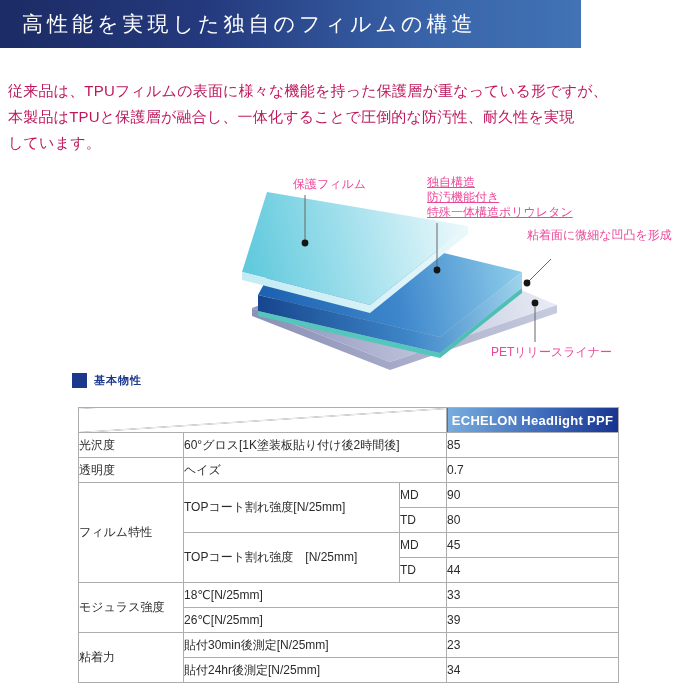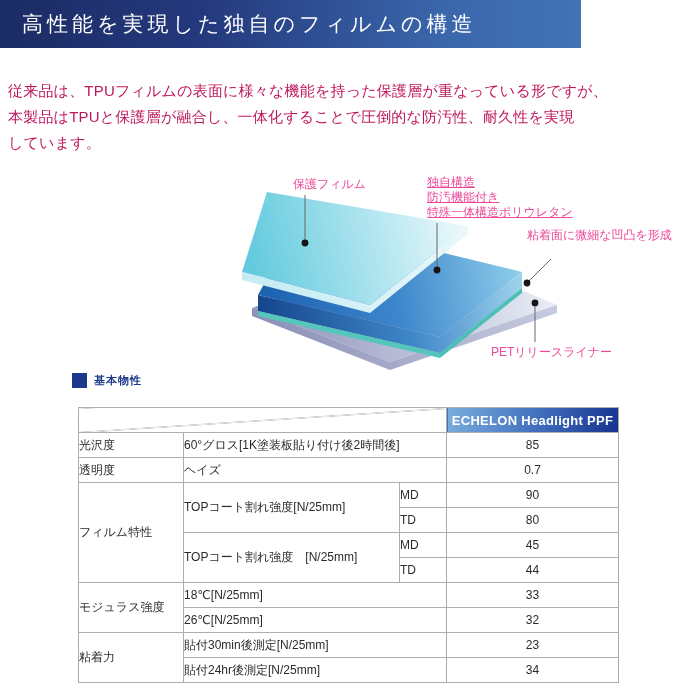--- a/index.html
+++ b/index.html
@@ -48,21 +48,21 @@
     background:linear-gradient(to bottom right,
       transparent calc(50% - 0.6px), #9a9a9a calc(50%), transparent calc(50% + 0.6px));
   }
   td.phead{
     background:linear-gradient(100deg,#79aede 0%,#3f6cbb 55%,#16338e 100%);
     color:#ffffff;font-weight:bold;text-align:center;font-size:13px;letter-spacing:0.3px;
   }
   td.cat{padding-left:10px;}
   td.test{padding-left:20px;}
   td.dir{text-align:left;}
-  td.val{text-align:center;}
+  td.val{text-align:left;}
 </style>
 </head>
 <body>
 
 <div class="page">
 
   <div class="banner">
     <span>高性能を実現した独自のフィルムの構造</span>
   </div>
 
@@ -198,21 +198,21 @@
       <td class="dir">TD</td>
       <td class="val">44</td>
     </tr>
     <tr>
       <td class="cat" rowspan="2">モジュラス強度</td>
       <td class="test" colspan="2">18℃[N/25mm]</td>
       <td class="val">33</td>
     </tr>
     <tr>
       <td class="test" colspan="2">26℃[N/25mm]</td>
-      <td class="val">32</td>
+      <td class="val">39</td>
     </tr>
     <tr>
       <td class="cat" rowspan="2">粘着力</td>
       <td class="test" colspan="2">貼付30min後測定[N/25mm]</td>
       <td class="val">23</td>
     </tr>
     <tr>
       <td class="test" colspan="2">貼付24hr後測定[N/25mm]</td>
       <td class="val">34</td>
     </tr>

